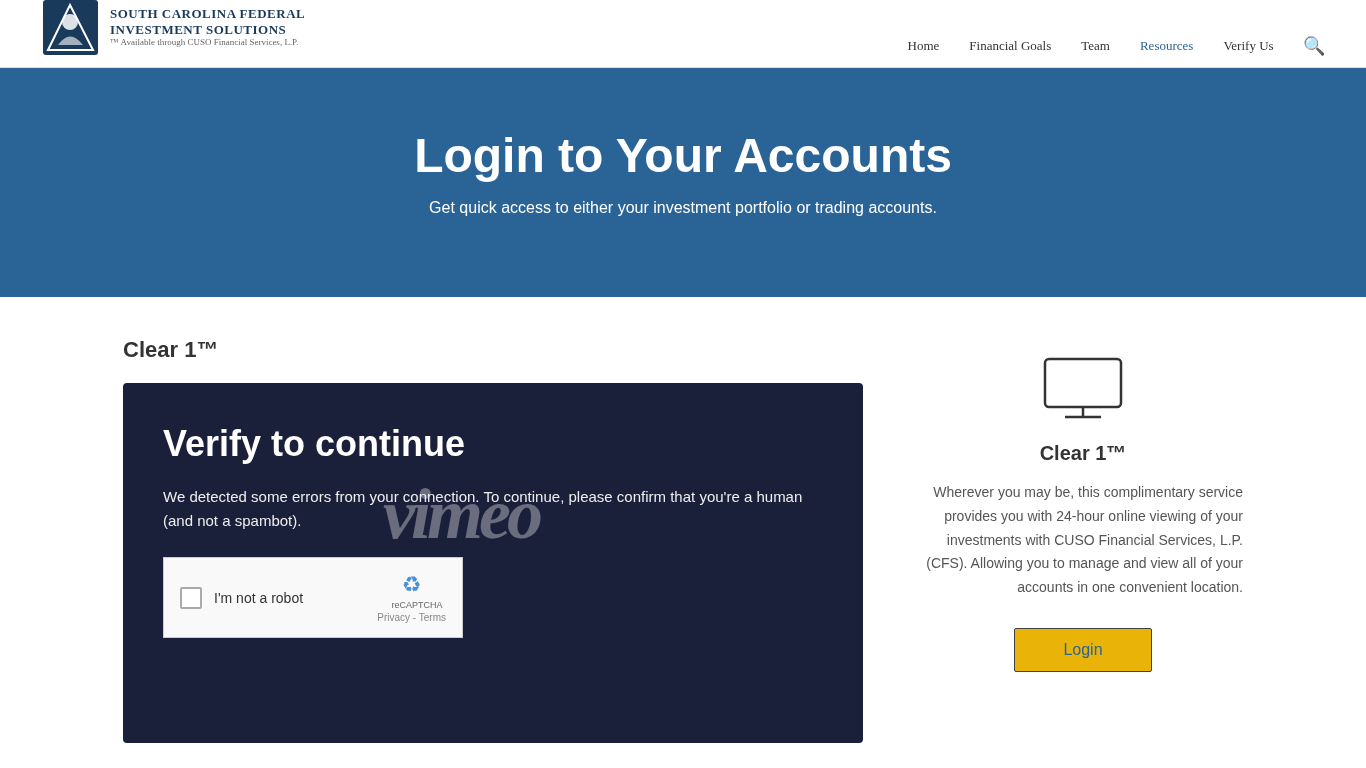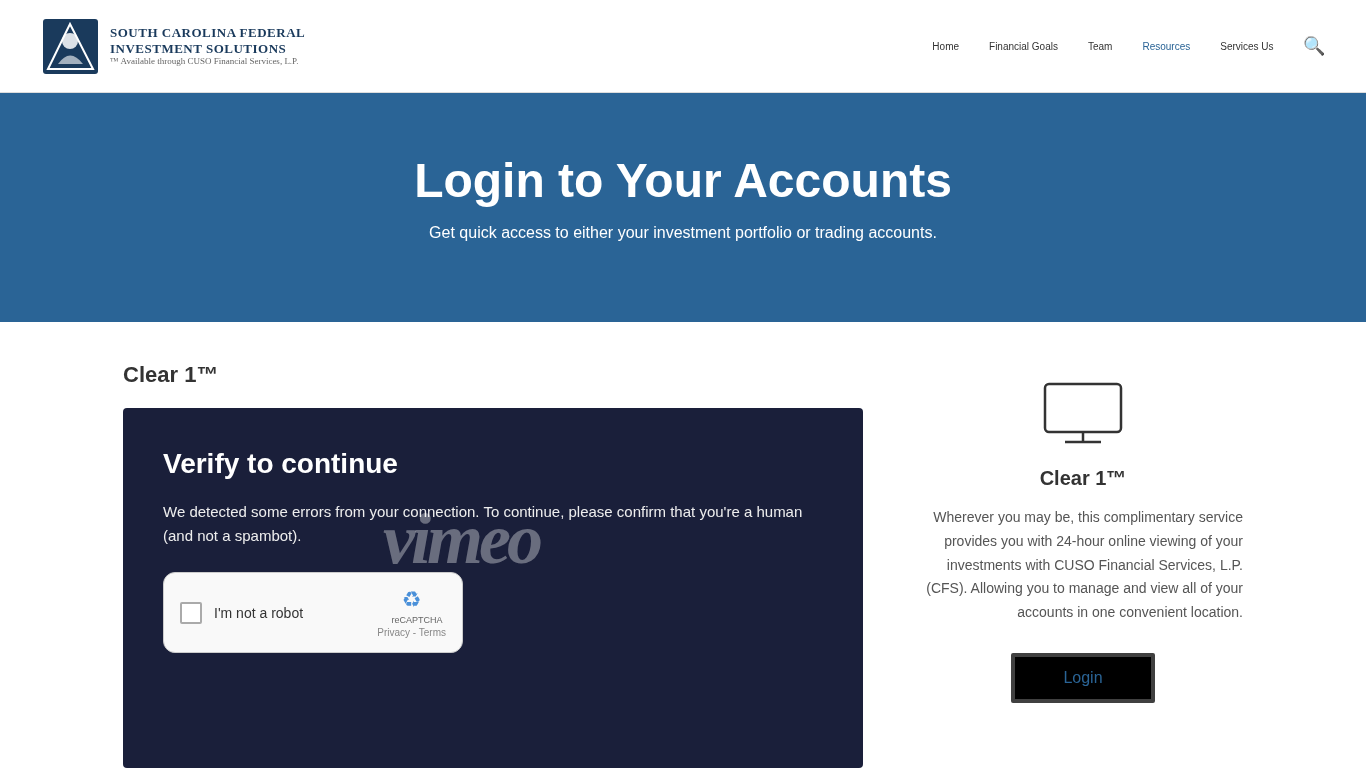--- a/index.html
+++ b/index.html
@@ -1,26 +1,26 @@
 <!DOCTYPE html>
 <html><head>
   <meta charset="utf-8">
   <style>
     * { margin: 0; padding: 0; box-sizing: border-box; }
     body { font-family: 'Georgia', serif; background: #fff; color: #333; width: 1366px; min-height: 768px; }
 
     
     .header {
       display: flex;
-      align-items: center;
+      align-items: flex-end;
       justify-content: space-between;
       padding: 10px 40px;
       border-bottom: 1px solid #ddd;
       background: #fff;
-      height: 93px;
+      height: 68px;
     }
     .logo-area {
       display: flex;
       align-items: center;
       gap: 10px;
     }
     .logo-img {
       width: 60px;
       height: 60px;
       display: flex;
@@ -44,22 +44,22 @@
       color: #666;
     }
     nav {
       display: flex;
       align-items: center;
       gap: 30px;
     }
     nav a {
       text-decoration: none;
       color: #333;
-      font-size: 10px;
-      font-family: Liberation Sans, sans-serif;
+      font-size: 13px;
+      font-family: Liberation Serif, serif;
     }
     nav a.active {
       color: #2a6496;
     }
     .search-icon-btn {
       background: none;
       border: none;
       cursor: pointer;
       font-size: 18px;
       color: #333;
@@ -107,21 +107,21 @@
     
     .captcha-card {
       background: #1a1f3a;
       border-radius: 4px;
       padding: 40px 40px 50px;
       color: #fff;
       min-height: 360px;
       position: relative;
     }
     .captcha-title {
-      font-size: 28px;
+      font-size: 36px;
       font-weight: bold;
       margin-bottom: 20px;
       font-family: Arial, sans-serif;
     }
     .captcha-error-text {
       font-size: 15px;
       line-height: 1.6;
       color: #eee;
       font-family: Arial, sans-serif;
       margin-bottom: 24px;
@@ -133,21 +133,21 @@
       font-size: 72px;
       font-family: 'Georgia', serif;
       font-style: italic;
       color: rgba(255,255,255,0.35);
       font-weight: bold;
       letter-spacing: -4px;
     }
     .recaptcha-box {
       background: #f9f9f9;
       border: 1px solid #ccc;
-      border-radius: 12px;
+      border-radius: 0;
       padding: 14px 16px;
       display: flex;
       align-items: center;
       justify-content: space-between;
       width: 300px;
     }
     .recaptcha-left {
       display: flex;
       align-items: center;
       gap: 12px;
@@ -210,22 +210,22 @@
     }
     .right-description {
       font-size: 14px;
       line-height: 1.7;
       color: #555;
       font-family: Arial, sans-serif;
       text-align: right;
       margin-bottom: 28px;
     }
     .login-button {
-      border: 4px solid #404040;
-      background: #000000;
+      border: 1px solid #404040;
+      background: #eab308;
       color: #2a6496;
       font-size: 16px;
       font-family: Arial, sans-serif;
       padding: 12px 48px;
       cursor: pointer;
       border-radius: 2px;
     }
   </style>
 </head>
 <body>
@@ -245,21 +245,21 @@
       <span class="org-name">South Carolina Federal</span>
       <span class="org-name">Investment Solutions</span>
       <span class="org-sub">™ Available through CUSO Financial Services, L.P.</span>
     </div>
   </div>
   <nav>
     <a href="#">Home</a>
     <a href="#">Financial Goals</a>
     <a href="#">Team</a>
     <a href="#" class="active">Resources</a>
-    <a href="#">Services Us</a>
+    <a href="#">Verify Us</a>
     <button class="search-icon-btn">
       <span>🔍</span>
     </button>
   </nav>
 </header>
 
 <section class="hero">
   <h1>Login to Your Accounts</h1>
   <p>Get quick access to either your investment portfolio or trading accounts.</p>
 </section>

